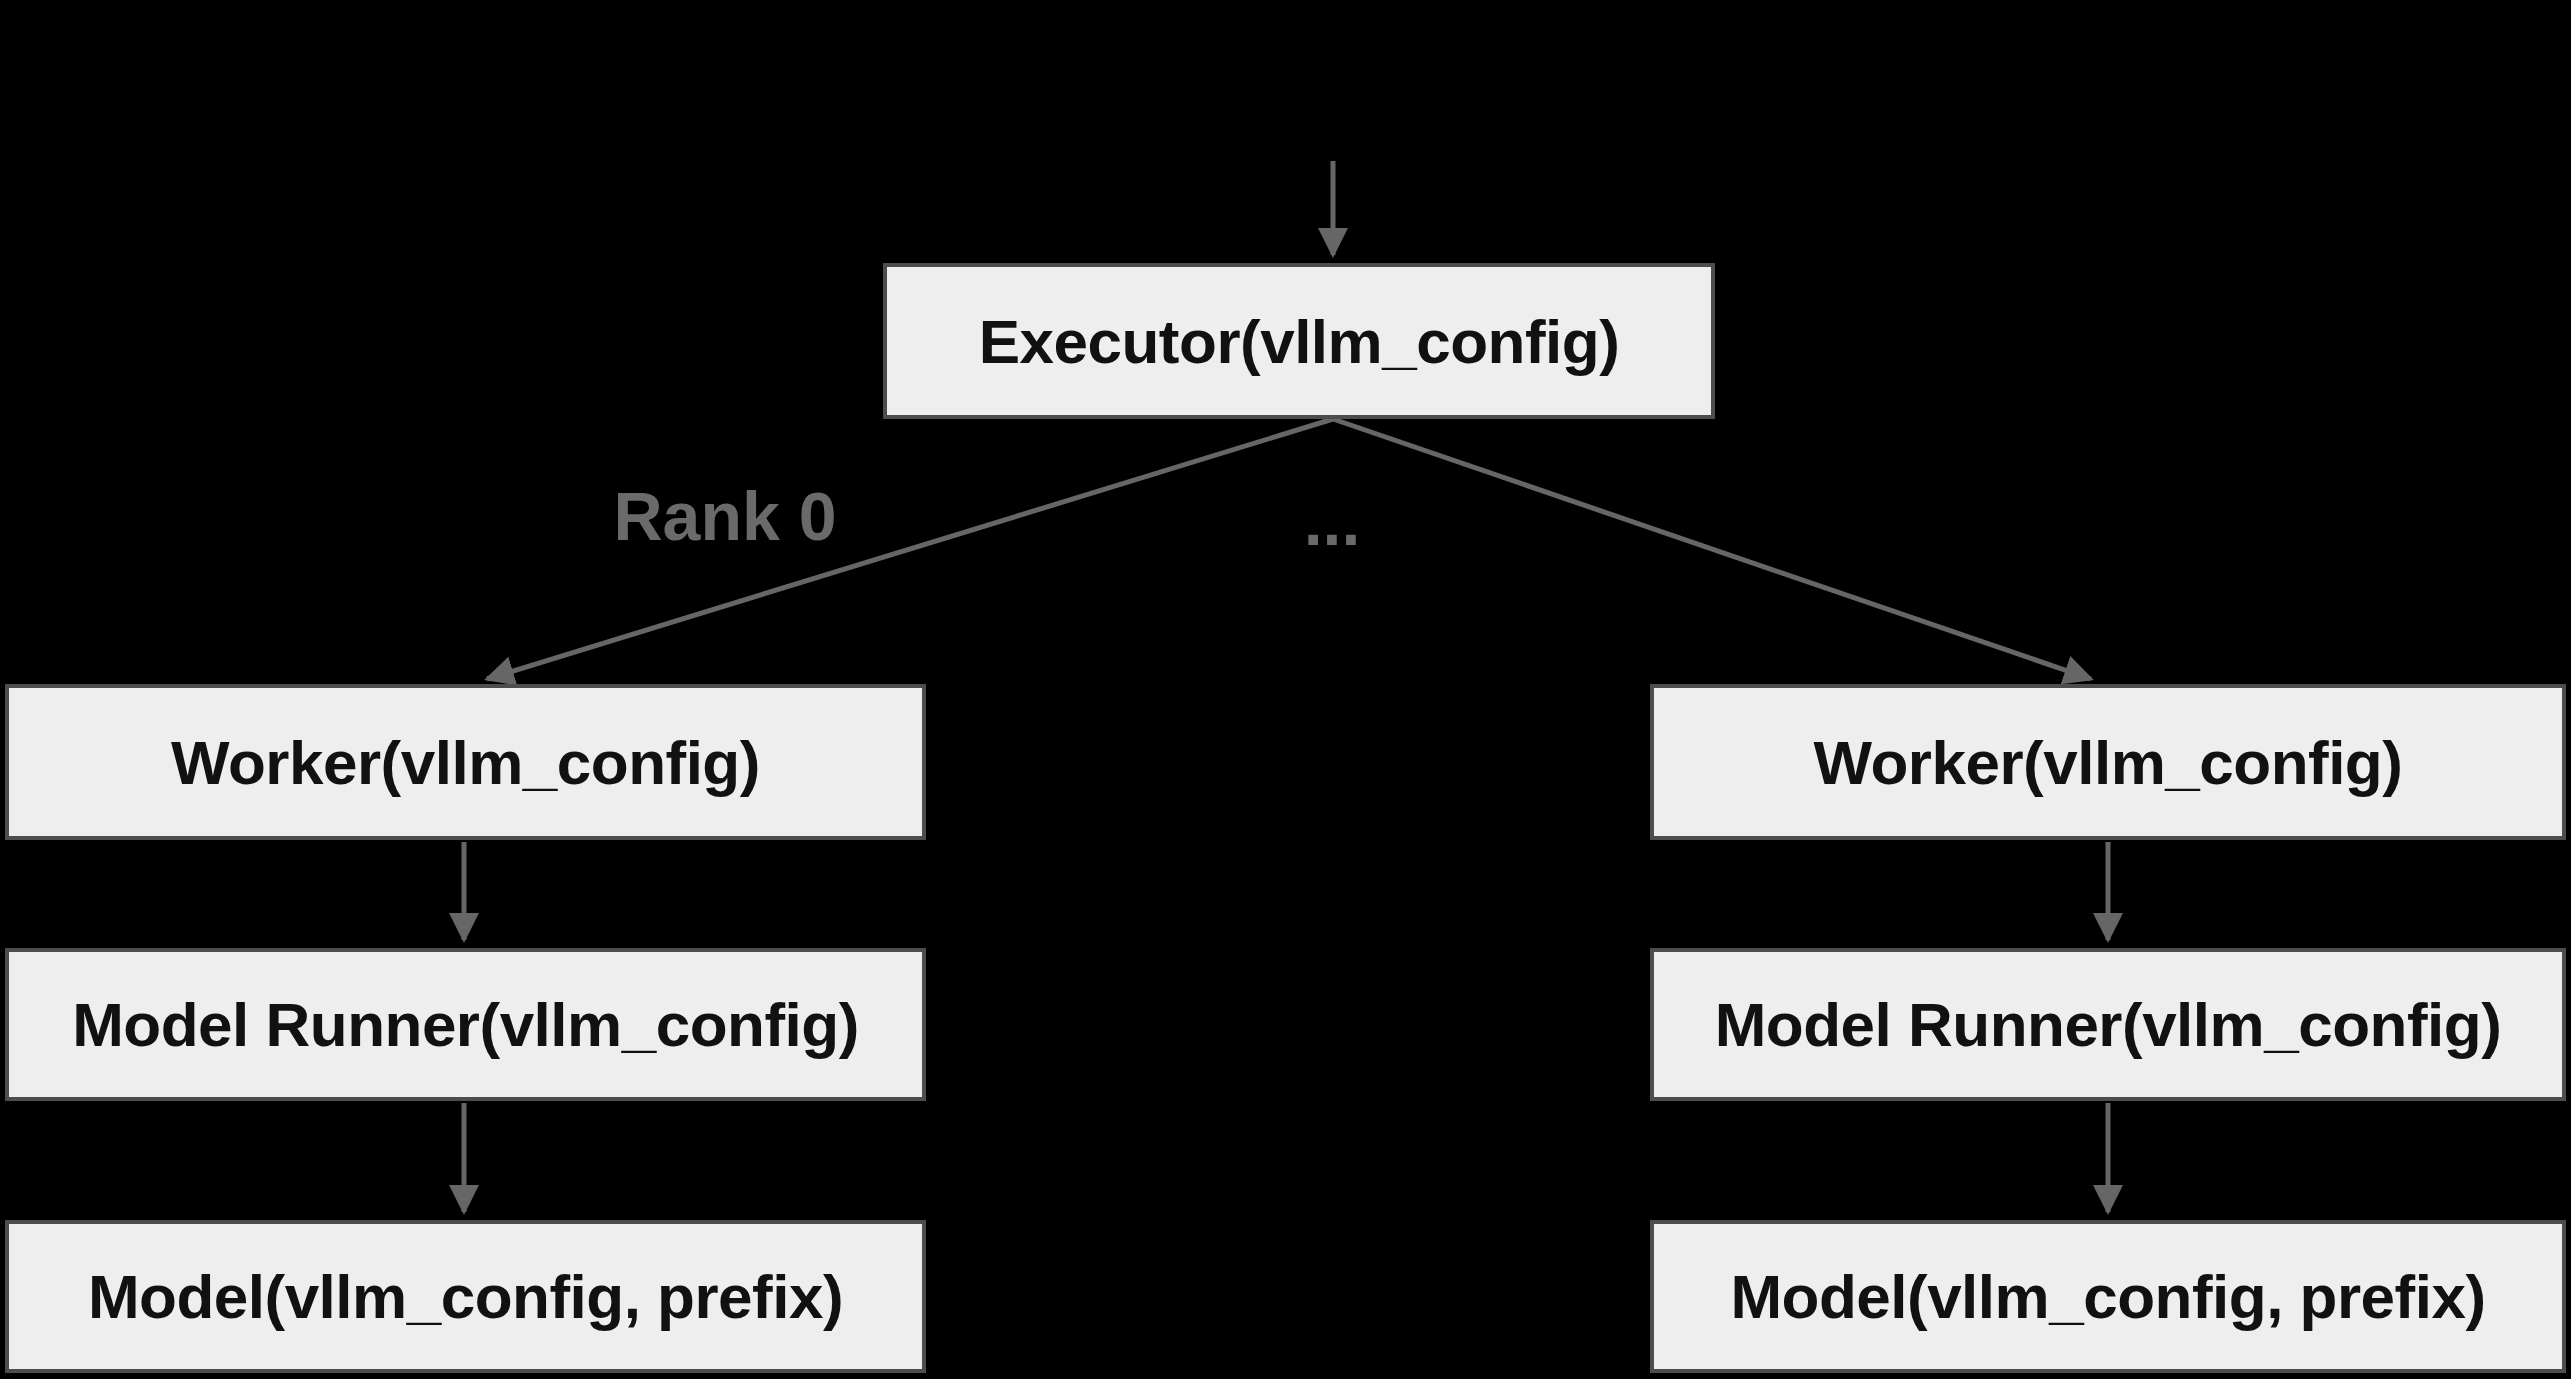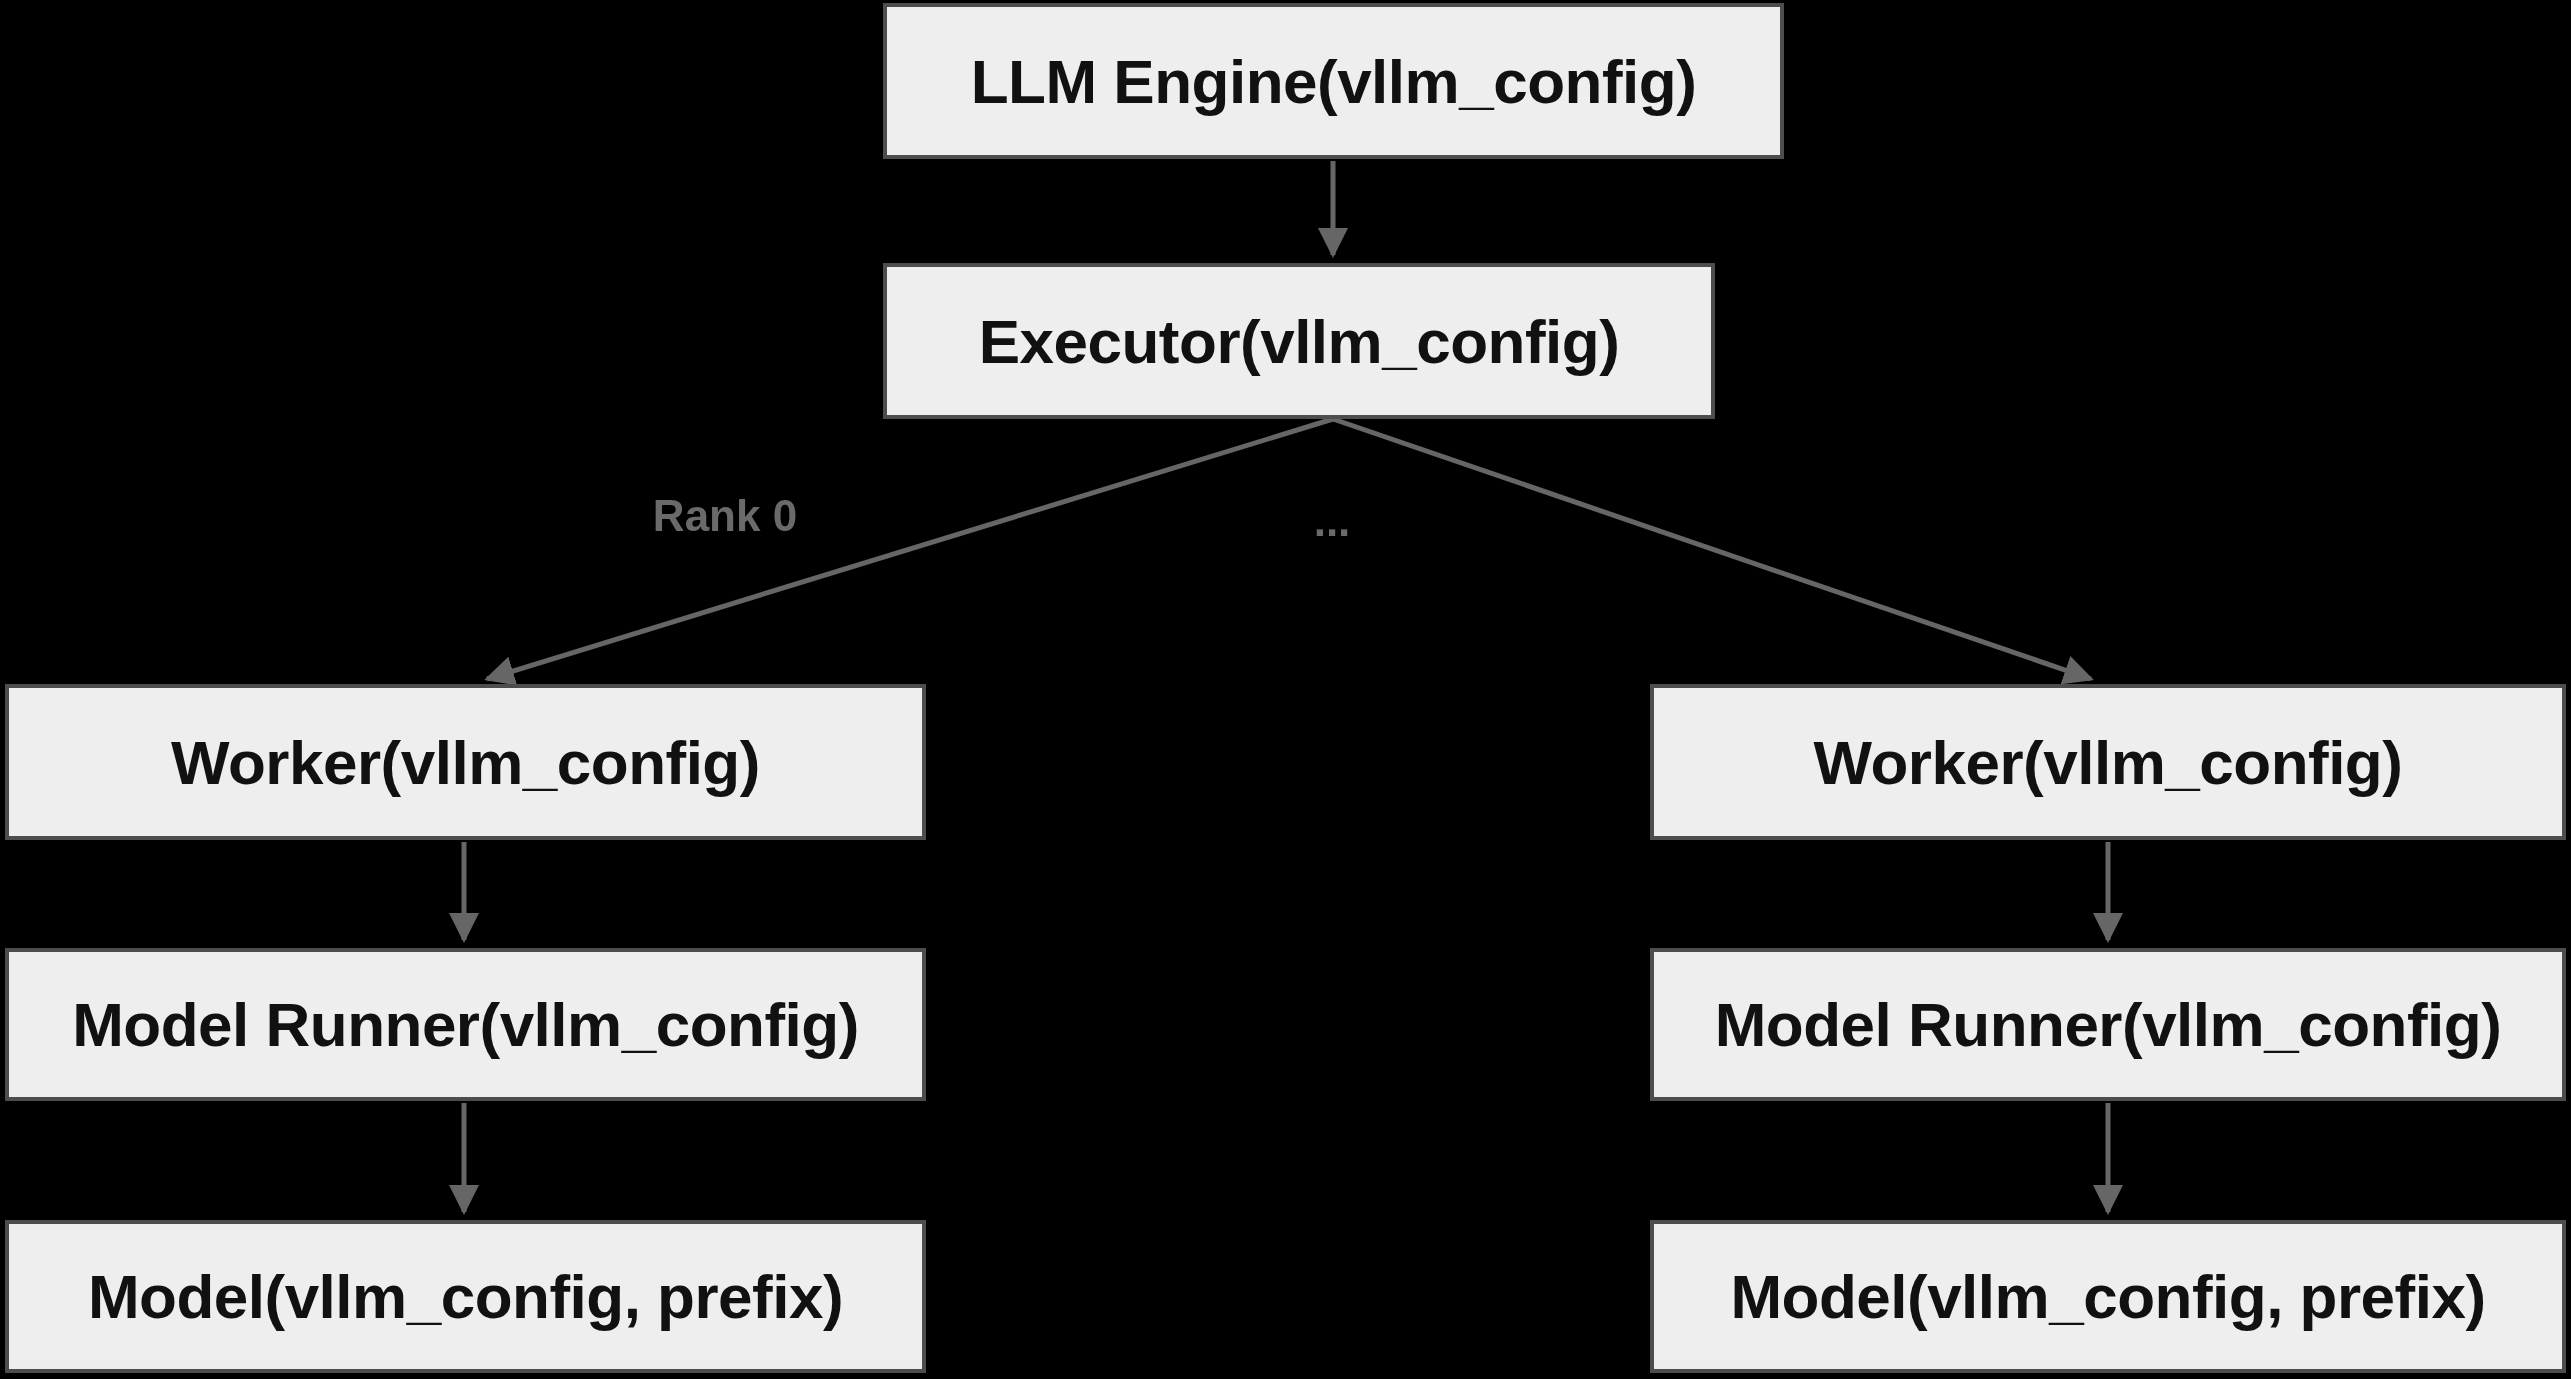--- a/index.html
+++ b/index.html
@@ -35,21 +35,21 @@
     justify-content:center;
     font-size:62px;
     font-weight:600;
     letter-spacing:-0.5px;
     white-space:nowrap;
   }
   .edge-label{
     position:absolute;
     transform:translate(-50%,-50%);
     color:var(--edge-label);
-    font-size:44px;
+    font-size:68px;
     font-weight:600;
     white-space:nowrap;
   }
   
   .n-llm-engine   {left:883px;  top:3px;    width:901px; height:156px;}
   .n-executor     {left:883px;  top:263px;  width:832px; height:156px;}
   .n-worker-l     {left:5px;    top:684px;  width:921px; height:156px;}
   .n-worker-r     {left:1650px; top:684px;  width:916px; height:156px;}
   .n-runner-l     {left:5px;    top:948px;  width:921px; height:153px;}
   .n-runner-r     {left:1650px; top:948px;  width:916px; height:153px;}
@@ -75,23 +75,20 @@
       <line x1="1333" y1="161" x2="1333" y2="255" marker-end="url(#arrow)"></line>
       <line x1="1333" y1="419" x2="487" y2="679" marker-end="url(#arrow)"></line>
       <line x1="1333" y1="419" x2="2091" y2="679" marker-end="url(#arrow)"></line>
       <line x1="464" y1="842" x2="464" y2="940" marker-end="url(#arrow)"></line>
       <line x1="464" y1="1103" x2="464" y2="1212" marker-end="url(#arrow)"></line>
       <line x1="2108" y1="842" x2="2108" y2="940" marker-end="url(#arrow)"></line>
       <line x1="2108" y1="1103" x2="2108" y2="1212" marker-end="url(#arrow)"></line>
     </g>
   </svg>
 
-  <div class="node n-llm-engine">
-    <span>LLM Engine(vllm_config)</span>
-  </div>
 
   <div class="node n-executor">
     <span>Executor(vllm_config)</span>
   </div>
 
   <div class="node n-worker-l">
     <span>Worker(vllm_config)</span>
   </div>
 
   <div class="node n-worker-r">

